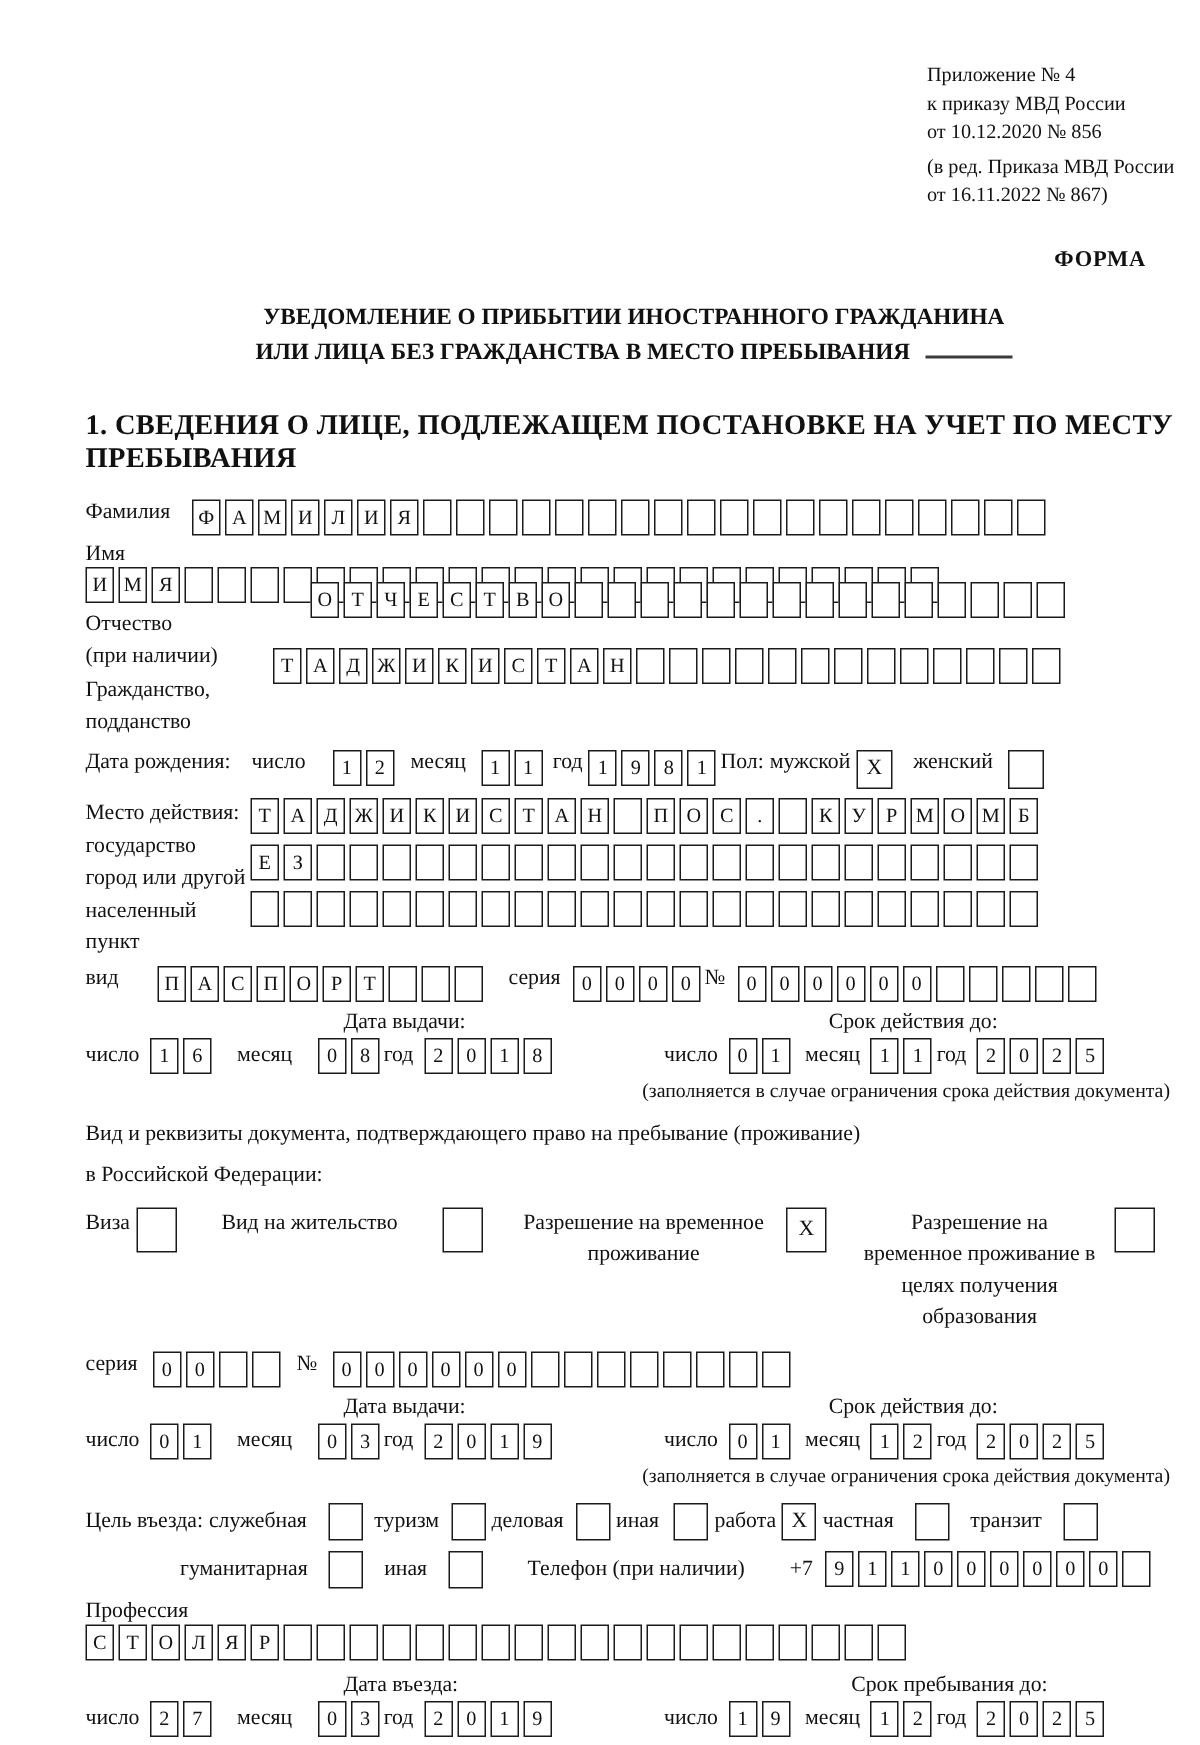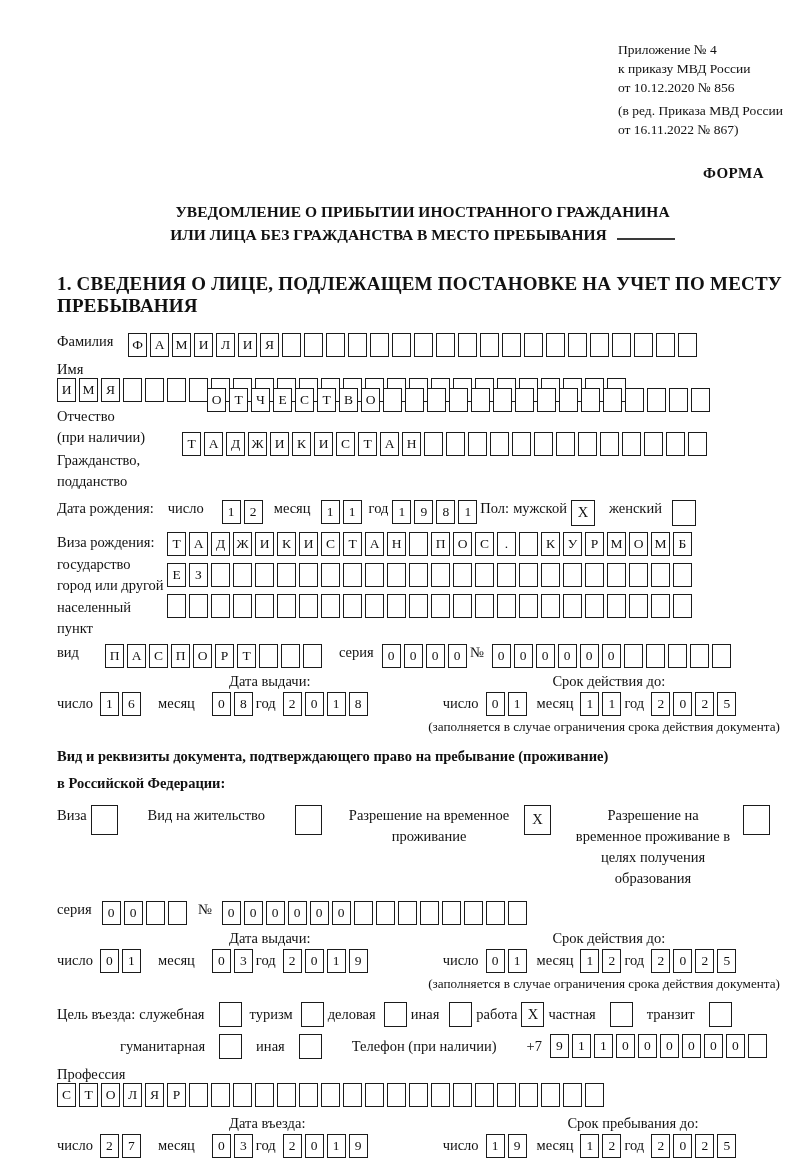--- a/index.html
+++ b/index.html
@@ -244,21 +244,21 @@
       <span class="sp4"></span>
     <span class="checkbox">X</span>
       <span class="sp14"></span>
     <span>женский</span>
       <span class="sp10"></span>
     <span class="checkbox"></span>
   </div>
 
   <div class="split">
     <div class="lbl w110 labels-col">
-      <div>Виза рождения:</div>
+      <div>Место действия:</div>
       <div>государство</div>
       <div>город или другой</div>
       <div>населенный пункт</div>
     </div>
     <div class="stack-rows">
       <div class="boxrow">
           <span class="cell">Т</span>
           <span class="cell">А</span>
           <span class="cell">Д</span>
           <span class="cell">Ж</span>
@@ -419,21 +419,21 @@
       <span class="boxrow">
           <span class="cell">2</span>
           <span class="cell">0</span>
           <span class="cell">2</span>
           <span class="cell">5</span>
         </span>
     </span>
   </div>
   <div class="note-right">(заполняется в случае ограничения срока действия документа)</div>
 
-  <div style="margin-top:8px; line-height:27px;font-weight:bold;">
+  <div style="margin-top:8px; line-height:27px;">
     <div>Вид и реквизиты документа, подтверждающего право на пребывание (проживание)</div>
     <div>в Российской Федерации:</div>
   </div>
   <div class="opt-row">
     <span class="opt-label">Виза</span>
       <span class="sp4"></span>
     <span class="checkbox big"></span>
     <span class="sp30"></span>
     <span class="opt-label">Вид на жительство</span>
       <span class="sp30"></span>

